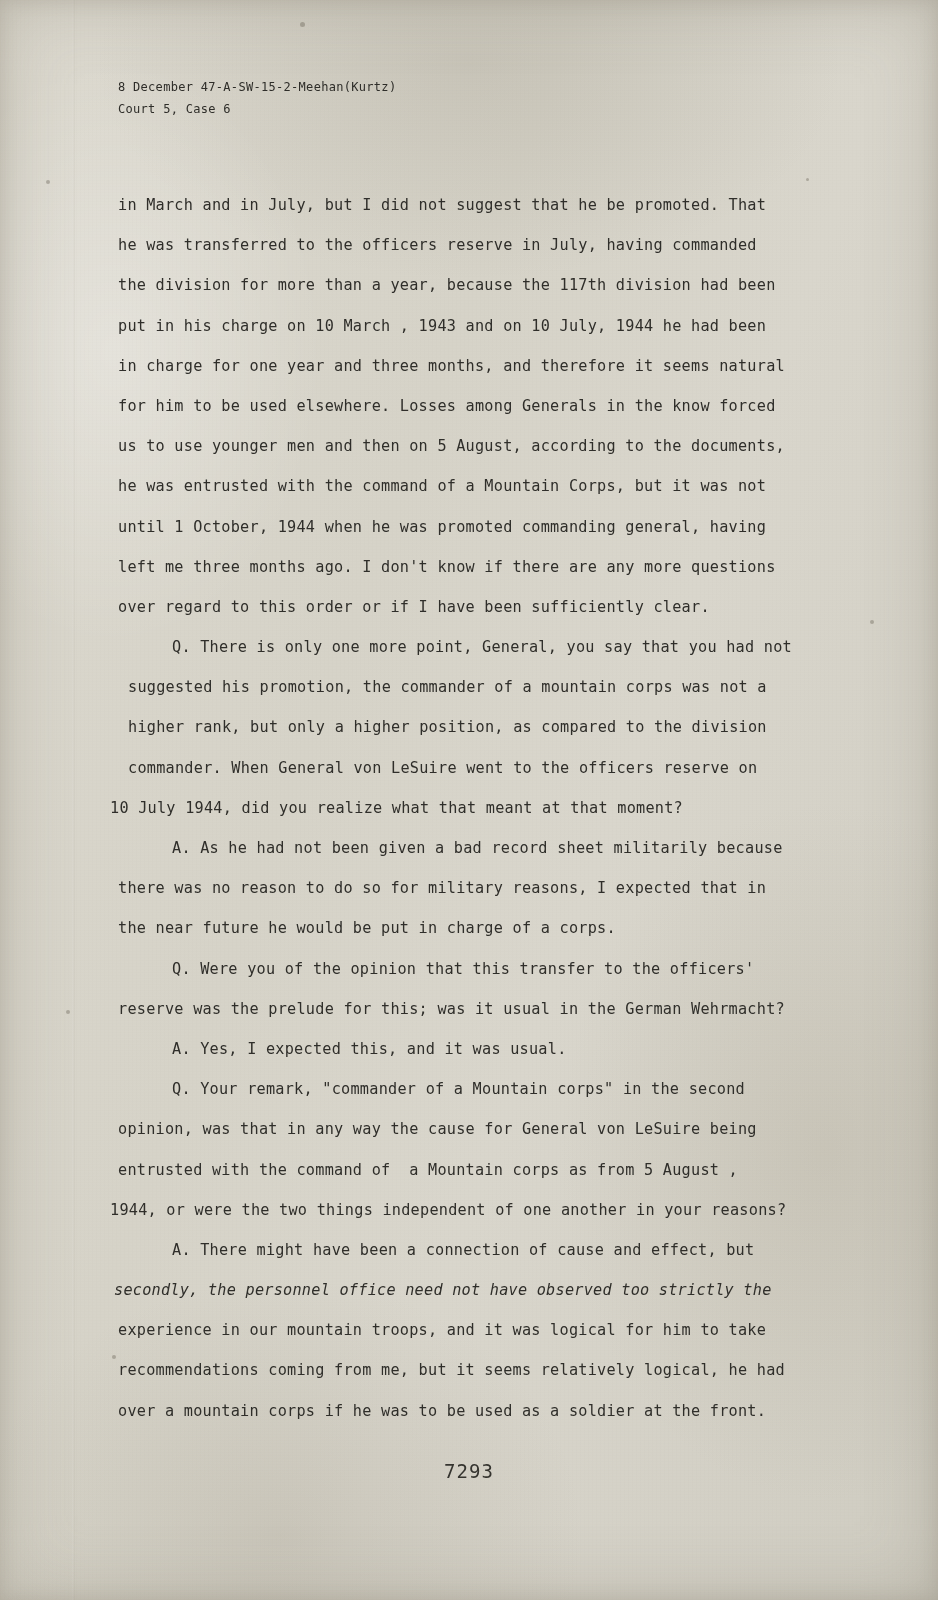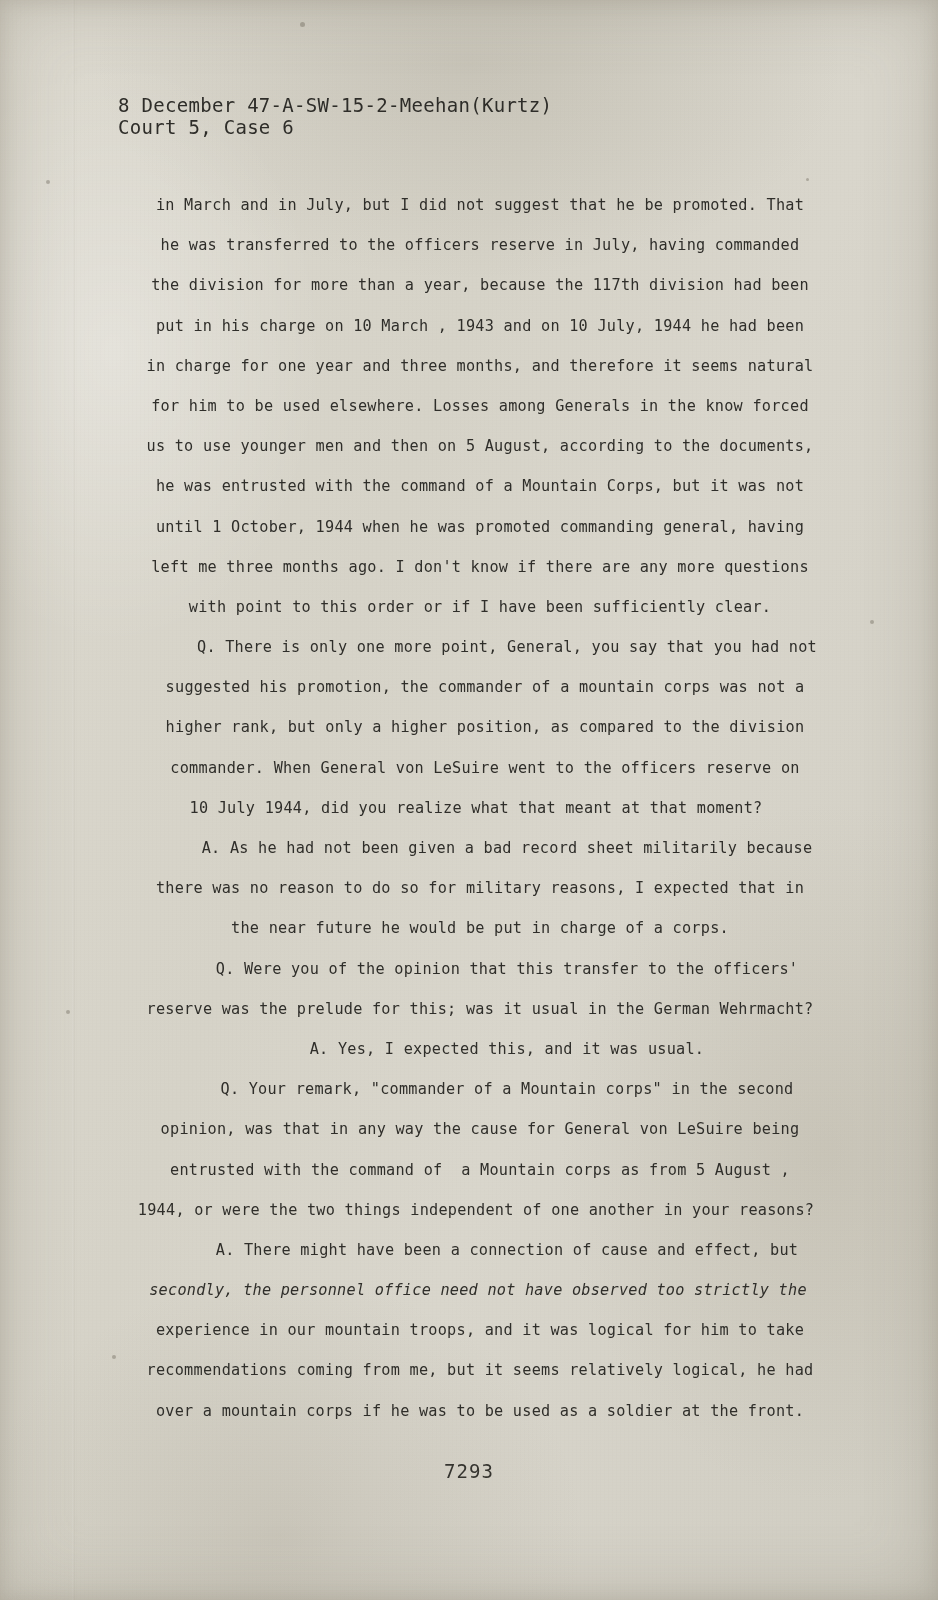--- a/index.html
+++ b/index.html
@@ -52,42 +52,41 @@
     pointer-events: none;
   }
   .content {
     position: absolute;
     inset: 0;
     z-index: 3;
   }
   .header {
     position: absolute;
     left: 118px;
-    top: 94px;
-    font-size: 19px;
+    top: 76px;
+    font-size: 12px;
     line-height: 22px;
     letter-spacing: 0.3px;
     color: #2e2d29;
   }
   .header div { white-space: pre; }
 
   .body-text {
     position: absolute;
     left: 118px;
     top: 196px;
     width: 724px;
     font-size: 15.2px;
     letter-spacing: 0.25px;
     color: #2f2e2a;
   }
   .line {
     height: 40.2px;
     white-space: pre;
     overflow: visible;
-    text-align: center;
   }
   .indent { padding-left: 54px; }
   .indent-small { padding-left: 10px; }
 
   .page-number {
     position: absolute;
     left: 0;
     right: 0;
     top: 1460px;
     text-align: center;
@@ -128,21 +127,21 @@
     <div class="line">in March and in July, but I did not suggest that he be promoted. That</div>
     <div class="line">he was transferred to the officers reserve in July, having commanded</div>
     <div class="line">the division for more than a year, because the 117th division had been</div>
     <div class="line">put in his charge on 10 March , 1943 and on 10 July, 1944 he had been</div>
     <div class="line">in charge for one year and three months, and therefore it seems natural</div>
     <div class="line">for him to be used elsewhere. Losses among Generals in the know forced</div>
     <div class="line">us to use younger men and then on 5 August, according to the documents,</div>
     <div class="line">he was entrusted with the command of a Mountain Corps, but it was not</div>
     <div class="line">until 1 October, 1944 when he was promoted commanding general, having</div>
     <div class="line">left me three months ago. I don't know if there are any more questions</div>
-    <div class="line">with point to this order or if I have been sufficiently clear.</div>
+    <div class="line">over regard to this order or if I have been sufficiently clear.</div>
     <div class="line indent">Q. There is only one more point, General, you say that you had not</div>
     <div class="line indent-small">suggested his promotion, the commander of a mountain corps was not a</div>
     <div class="line indent-small">higher rank, but only a higher position, as compared to the division</div>
     <div class="line indent-small">commander. When General von LeSuire went to the officers reserve on</div>
     <div class="line" style="padding-left:-6px; margin-left:-8px;">10 July 1944, did you realize what that meant at that moment?</div>
     <div class="line indent">A. As he had not been given a bad record sheet militarily because</div>
     <div class="line">there was no reason to do so for military reasons, I expected that in</div>
     <div class="line">the near future he would be put in charge of a corps.</div>
     <div class="line indent">Q. Were you of the opinion that this transfer to the officers'</div>
     <div class="line">reserve was the prelude for this; was it usual in the German Wehrmacht?</div>

